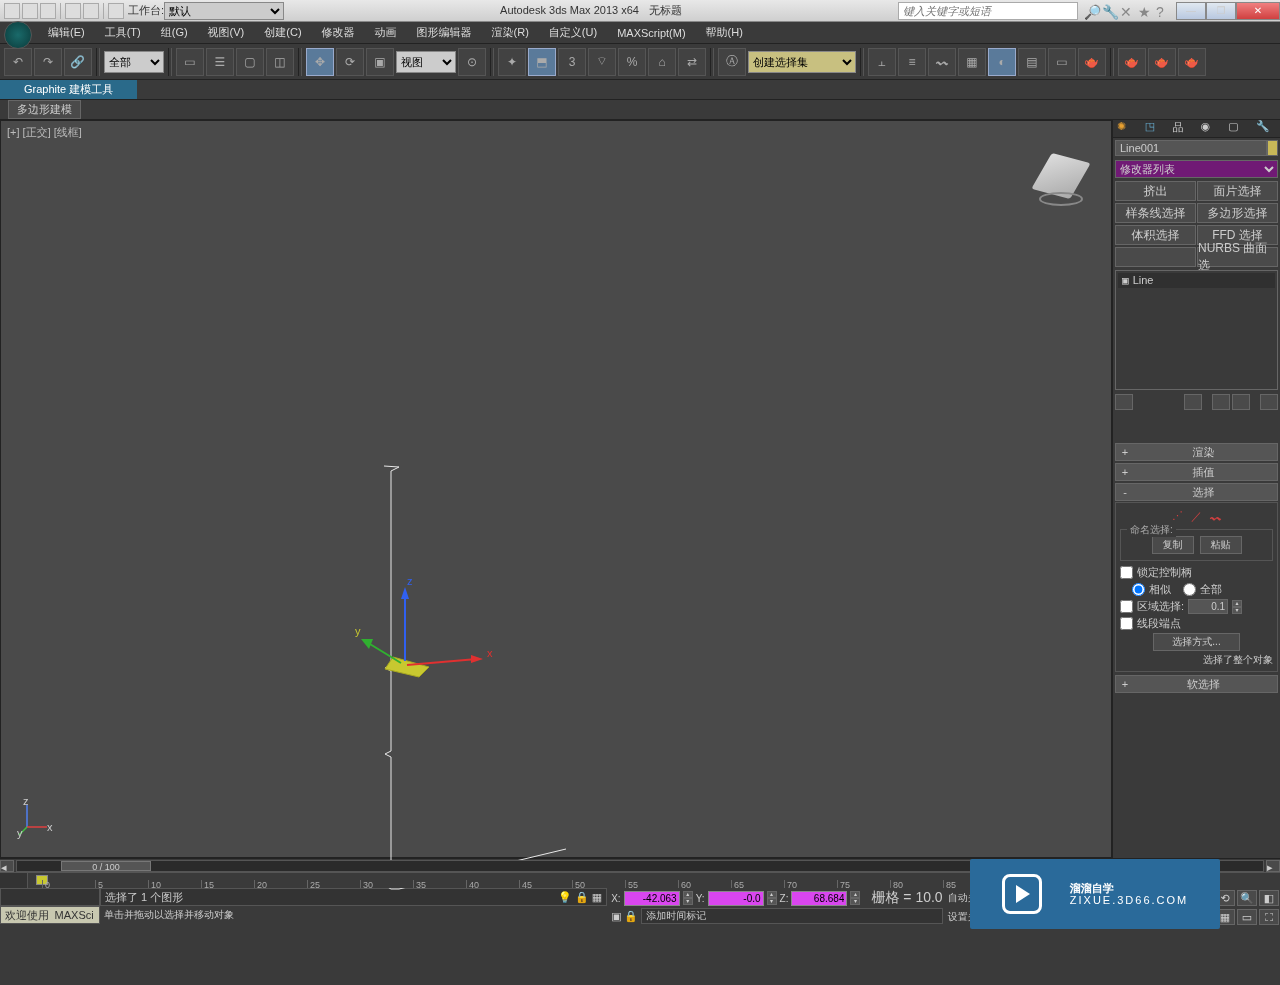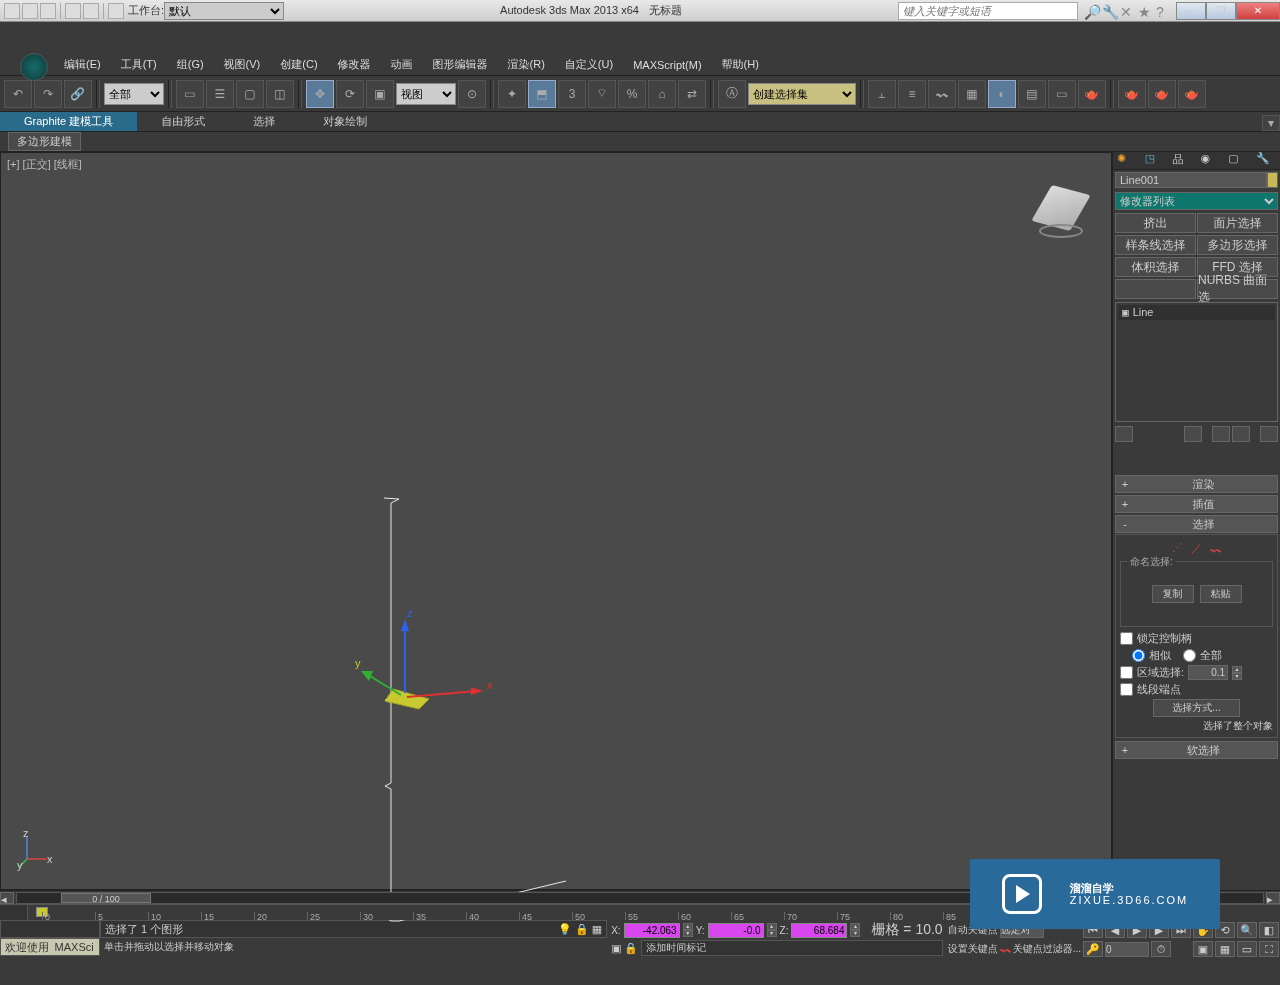--- a/index.html
+++ b/index.html
@@ -12,61 +12,61 @@
 .titlebar .workspace select { font-size: 11px; height: 18px; width: 120px; }
 .titlebar .title { flex: 1; text-align: center; color: #333; font-size: 12px; }
 .titlebar .search { width: 180px; height: 18px; border: 1px solid #aaa; background: #fff; font-style: italic; color: #888; padding: 0 4px; }
 .titlebar .right-icons { display: flex; gap: 4px; padding: 0 6px; }
 .titlebar .right-icons span { width: 14px; height: 14px; display: inline-block; }
 .win-btns { display: flex; }
 .win-btn { width: 30px; height: 18px; border: 1px solid #888; display: flex; align-items: center; justify-content: center; font-size: 10px; }
 .win-min { background: linear-gradient(#e0e8f0, #b8c8e0); }
 .win-max { background: linear-gradient(#e0e8f0, #b8c8e0); }
 .win-close { background: linear-gradient(#f08080, #d04040); color: #fff; width: 44px; }
-.menubar { height: 22px; background: #3a3a3a; display: flex; align-items: center; padding-left: 20px; border-bottom: 1px solid #222; margin-top: 32px; }
+.menubar { height: 22px; background: #3a3a3a; display: flex; align-items: center; padding-left: 4px; border-bottom: 1px solid #222; }
 .app-icon { width: 28px; height: 28px; background: radial-gradient(circle, #1a6a6a, #0a3a3a); border-radius: 14px; margin-right: 6px; position: relative; top: 2px; border:1px solid #555; }
 .menubar .menu { padding: 2px 10px; color: #ddd; cursor: pointer; }
 .toolbar { height: 36px; background: #3a3a3a; border-bottom: 1px solid #222; display: flex; align-items: center; padding: 0 4px; gap: 2px; }
 .tb-btn { width: 28px; height: 28px; background: #424242; border: 1px solid #555; display:flex; align-items:center; justify-content:center; font-size:12px; color:#aaa;}
 .tb-btn.active { background: #5a7a9a; border:1px solid #9ac; }
 .tb-select { height: 22px; background: #ccc; border: 1px solid #888; font-size: 11px; }
 .tb-sep { width: 4px; height: 28px; border-left: 1px solid #222; border-right: 1px solid #555; margin: 0 2px; }
-.ribbon { height: 20px; background: #3a3a3a; display: flex; align-items: flex-end; border-bottom: 1px solid #222; }
+.ribbon { height: 20px; background: #3a3a3a; display: flex; align-items: flex-start; border-bottom: 1px solid #222; flex-direction: column; }
 .ribbon-tab { padding: 2px 24px; color: #ccc; height: 100%; display:flex; align-items:center; }
 .ribbon-tab.active { background: #2a6a8a; color: #fff; }
 .ribbon-sub { height: 20px; background: #3a3a3a; display: flex; align-items: flex-start; padding-left: 8px; border-bottom: 1px solid #222; }
 .ribbon-sub-btn { padding: 1px 8px; background: #4a4a4a; border: 1px solid #666; color: #ccc; font-size: 11px; }
 .main { display: flex; height: 738px; }
 .viewport-area { flex: 1; background: #4a4a4a; position: relative; border: 1px solid #222; }
 .viewport-label { position: absolute; top: 4px; left: 6px; color: #bbb; font-size: 11px; }
 .viewcube { position: absolute; top: 30px; right: 20px; width: 60px; height: 60px; }
 .viewcube .cube { width: 40px; height: 40px; background: linear-gradient(145deg, #ddd, #aaa); transform: rotate(15deg) skew(-15deg); border-radius: 3px; margin: 5px auto; }
 .viewcube .ring { position: absolute; bottom: 5px; left: 8px; width: 44px; height: 14px; border: 2px solid #888; border-radius: 50%; }
 .axis-widget { position: absolute; bottom: 20px; left: 16px; width: 40px; height: 40px; }
 .gizmo-scene { position: absolute; left: 350px; top: 340px; width: 260px; height: 420px; }
 .right-panel { width: 168px; background: #3a3a3a; border-left: 1px solid #222; display: flex; flex-direction: column; }
 .rp-tabs { height: 18px; display: flex; justify-content: space-around; background: #333; border-bottom: 1px solid #222; }
 .rp-tabs span { width: 20px; height: 16px; display: inline-block; }
 .rp-name { display: flex; padding: 2px; }
 .rp-name input { flex: 1; height: 16px; background: #555; border: 1px solid #666; color: #ccc; padding: 0 4px; font-size: 11px; }
 .rp-color { width: 16px; height: 16px; background: #c8b858; border: 1px solid #666; }
 .rp-modlist { padding: 2px; }
-.rp-modlist select { width: 100%; height: 18px; background: #0f766e; border: 1px solid #666; color: #ccc; font-size: 11px; }
+.rp-modlist select { width: 100%; height: 18px; background: #701a75; border: 1px solid #666; color: #ccc; font-size: 11px; }
 .rp-btnrow { display: flex; padding: 1px 2px; gap: 1px; }
 .rp-btn { flex: 1; height: 20px; background: #4a4a4a; border: 1px solid #666; color: #ccc; font-size: 12px; display: flex; align-items: center; justify-content: center; cursor: pointer; }
 .rp-stack { margin: 2px; height: 120px; background: #3a3a3a; border: 1px solid #666; padding: 2px; }
 .rp-stack-item { background: #303030; padding: 1px 4px; }
 .rp-stack-item .plus { font-family: monospace; margin-right: 4px; }
 .rp-stacktools { display: flex; padding: 2px; gap: 2px; }
 .rp-stacktools .st { width: 18px; height: 16px; background: #4a4a4a; border: 1px solid #666; }
 .rollout-header { background: #555; border: 1px solid #666; height: 18px; display: flex; align-items: center; padding: 0 4px; margin: 1px 2px; cursor: pointer; }
 .rollout-header .sign { width: 10px; display: inline-block; text-align: center; margin-right: 4px; }
 .rollout-header .txt { flex: 1; text-align: center; }
 .rollout-body { border: 1px solid #555; margin: 0 2px 2px; padding: 4px; background: #3a3a3a; }
-.fieldset { border: 1px solid #555; margin: 4px 0; padding: 21px; position: relative; }
+.fieldset { border: 1px solid #555; margin: 4px 0; padding: 4px; position: relative; }
 .fieldset .legend { position: absolute; top: -7px; left: 6px; background: #3a3a3a; padding: 0 3px; font-size: 10px; color: #aaa; }
 .rp-row { display: flex; align-items: center; gap: 4px; margin: 2px 0; }
 .rp-row input[type=text] { width: 40px; height: 15px; background: #555; border: 1px solid #666; color: #ccc; font-size: 10px; text-align: right; padding-right: 2px; }
 .small-btn { padding: 1px 10px; background: #4a4a4a; border: 1px solid #666; color: #ccc; font-size: 10px; cursor: pointer; }
 .spinner-btns { display:flex; flex-direction:column; }
 .spinner-btns span { width:10px; height:7px; background:#555; border:1px solid #666; font-size:6px; line-height:5px; text-align:center; }
 .timeline-area { height: 14px; background: #3a3a3a; display: flex; align-items: center; border-top: 1px solid #222; }
 .scrub { width: 14px; height: 12px; background: #4a4a4a; border: 1px solid #666; }
 .timeslider { flex: 1; position: relative; margin: 0 2px; height: 12px; background: #2a2a2a; border: 1px solid #555; }
 .timeslider .handle { position: absolute; left: 0; width: 90px; height: 10px; background: #555; border: 1px solid #777; text-align: center; font-size: 9px; color: #ccc; margin-left: 44px; }

